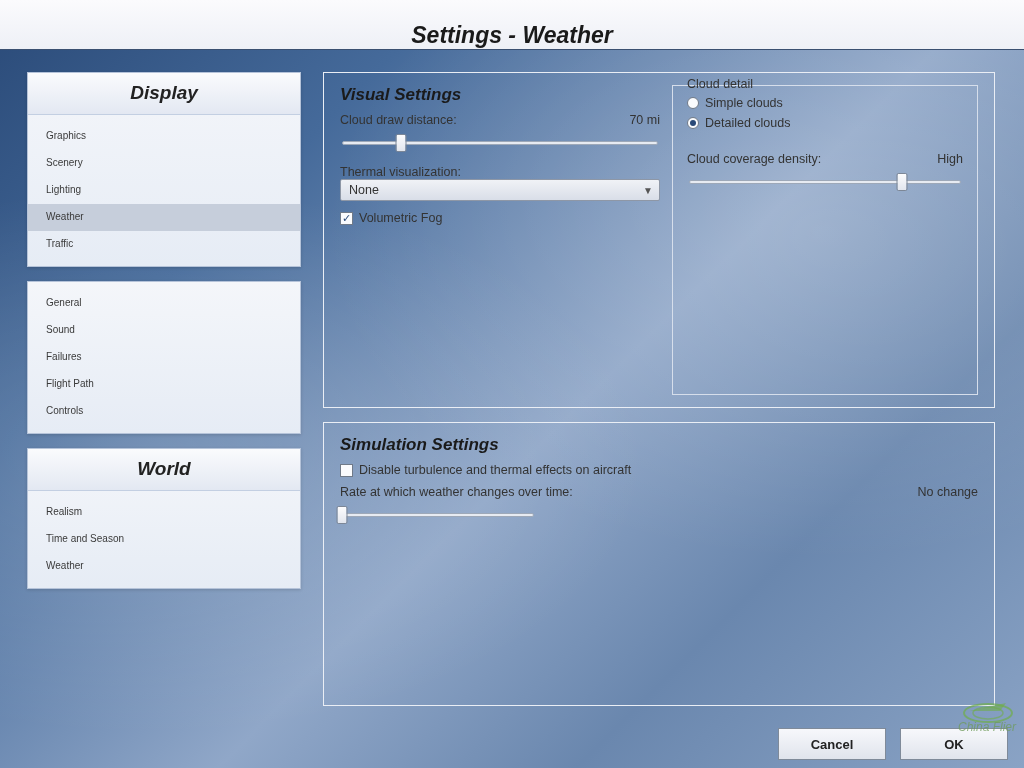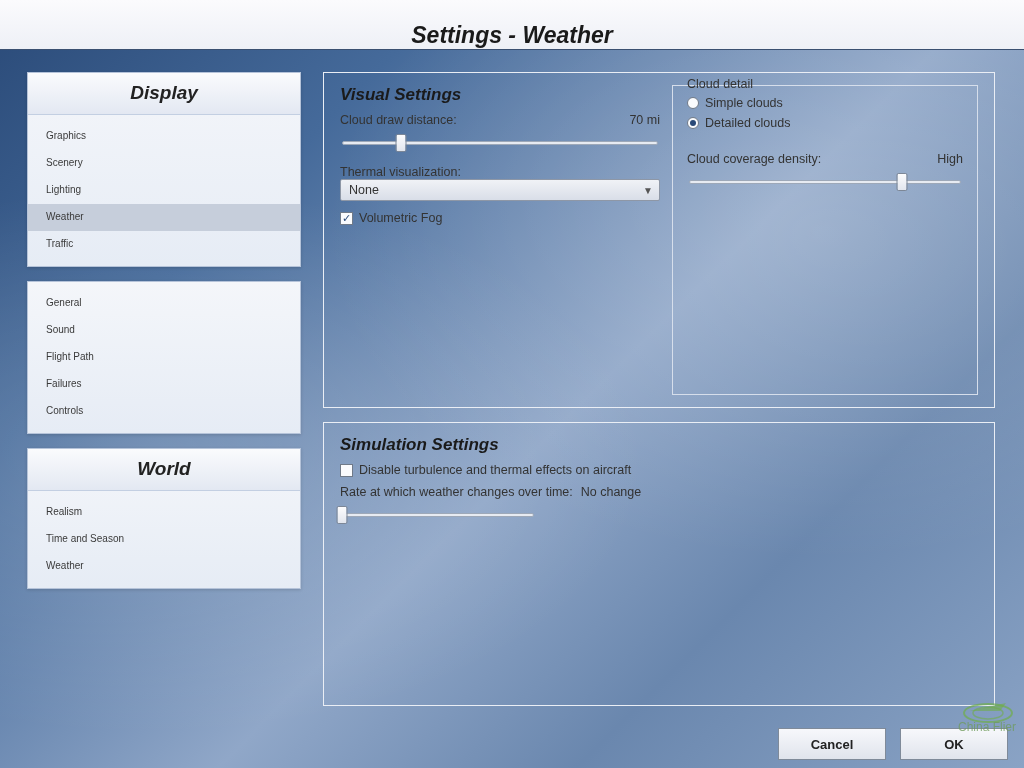--- a/index.html
+++ b/index.html
@@ -125,21 +125,21 @@
     background: linear-gradient(#f7f8fb,#e0e4ec);
     border: 1px solid #7f8a99;
     font-size: 13px; font-weight: 600; color: #222;
     display: flex; align-items: center; justify-content: center;
     cursor: pointer;
   }
 
   .watermark {
     position: absolute; right: 8px; bottom: 34px;
     font-size: 12px; color: rgba(110,155,90,0.75);
-    pointer-events: none;
+    font-style: italic; pointer-events: none;
     text-align: right; line-height: 13px;
   }
   .watermark svg { display: block; margin-left: auto; margin-bottom: -4px; }
 </style>
 </head>
 <body>
 
 <div class="title-bar">
   <h1>Settings - Weather</h1>
 </div>
@@ -154,22 +154,22 @@
       <div class="side-item">Lighting</div>
       <div class="side-item selected">Weather</div>
       <div class="side-item">Traffic</div>
     </div>
   </div>
 
   <div class="side-group">
     <div class="side-items">
       <div class="side-item">General</div>
       <div class="side-item">Sound</div>
+      <div class="side-item">Failures</div>
       <div class="side-item">Flight Path</div>
-      <div class="side-item">Failures</div>
       <div class="side-item">Controls</div>
     </div>
   </div>
 
   <div class="side-group">
     <div class="side-header">World</div>
     <div class="side-items">
       <div class="side-item">Realism</div>
       <div class="side-item">Time and Season</div>
       <div class="side-item">Weather</div>
@@ -230,21 +230,21 @@
 </div>
 
 <div class="panel sim">
   <h2>Simulation Settings</h2>
 
   <div class="check">
     <span class="check-box"></span>
     <span>Disable turbulence and thermal effects on aircraft</span>
   </div>
 
-  <div class="row-label" style="margin-top:8px; justify-content:flex-start; gap:8px;">
+  <div class="row-label" style="margin-top:8px; justify-content:space-between; gap:8px;">
     <span>Rate at which weather changes over time:</span>
     <span class="row-val">No change</span>
   </div>
   <div class="slider" style="width:196px;">
     <div class="slider-track"></div>
     <div class="slider-thumb" id="thumb-rate" style="left: 1%;"></div>
   </div>
 </div>
 
 <div class="button-bar">

